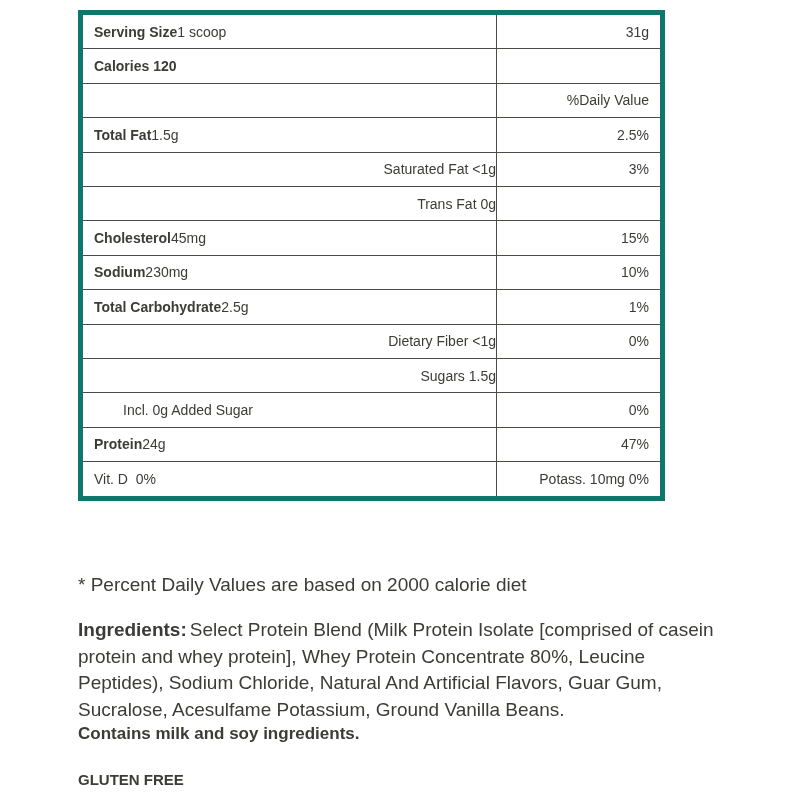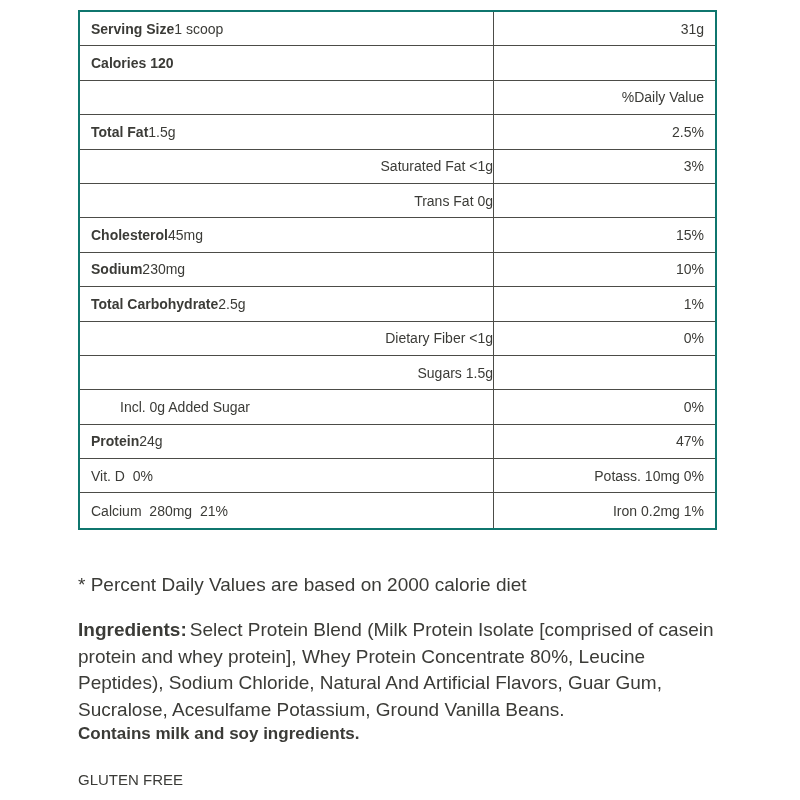--- a/index.html
+++ b/index.html
@@ -10,22 +10,22 @@
     background: #ffffff;
     font-family: "Liberation Sans", sans-serif;
     color: #3b3b37;
     position: relative;
     overflow: hidden;
   }
   .nutrition-table {
     position: absolute;
     left: 78px;
     top: 10px;
-    width: 639px;
-    border: 2px solid #0f766e;
+    width: 587px;
+    border: 5px solid #0f766e;
     box-sizing: border-box;
     background: #ffffff;
   }
   .row {
     display: flex;
     height: 34.4px;
     border-bottom: 1px solid #4c4c47;
     box-sizing: border-box;
   }
   .row:last-child { border-bottom: none; }
@@ -76,21 +76,21 @@
     margin: 0;
     font-size: 17px;
     font-weight: 700;
   }
   .gluten {
     position: absolute;
     left: 78px;
     top: 771px;
     margin: 0;
     font-size: 15px;
-    font-weight: 400;
+    font-weight: 700;
   }
 </style>
 </head>
 <body>
 
 <main>
 
   <section class="nutrition-table" id="nutrition-table">
       <div class="row">
         <div class="cell left indent-0"><span class="b">Serving Size</span> <span>1 scoop</span></div>
@@ -141,24 +141,20 @@
         <div class="cell right">0%</div>
       </div>
       <div class="row">
         <div class="cell left indent-0"><span class="b">Protein</span> <span>24g</span></div>
         <div class="cell right">47%</div>
       </div>
       <div class="row">
         <div class="cell left indent-0"><span>Vit. D  0%</span></div>
         <div class="cell right">Potass. 10mg 0%</div>
       </div>
-      <div class="row">
-        <div class="cell left indent-0"><span>Calcium  280mg  21%</span></div>
-        <div class="cell right">Iron 0.2mg 1%</div>
-      </div>
     </section>
 
   <p class="footnote">* Percent Daily Values are based on 2000 calorie diet</p>
 
   <p class="ingredients"><span class="b">Ingredients:</span><span>Select Protein Blend (Milk Protein Isolate [comprised of casein protein and whey protein], Whey Protein Concentrate 80%, Leucine Peptides), Sodium Chloride, Natural And Artificial Flavors, Guar Gum, Sucralose, Acesulfame Potassium, Ground Vanilla Beans.</span></p>
 
   <p class="contains">Contains milk and soy ingredients.</p>
 
   <p class="gluten">GLUTEN FREE</p>
 

